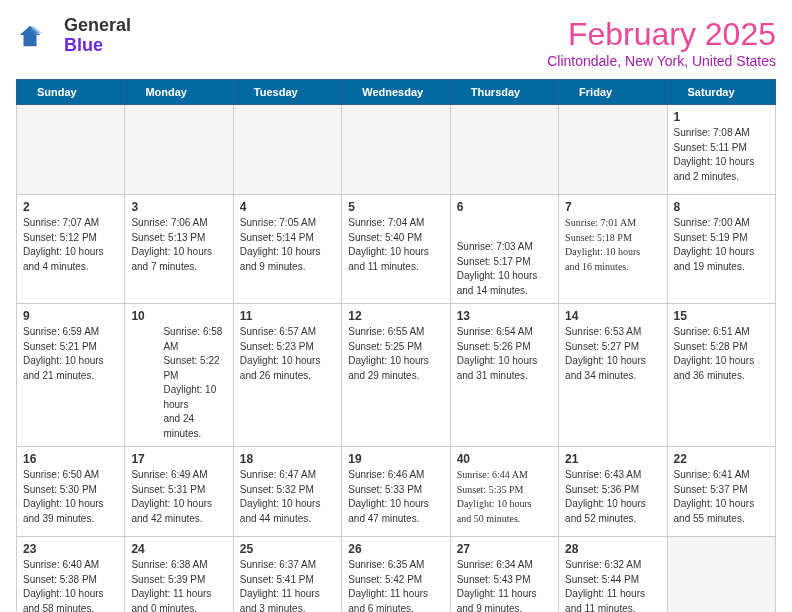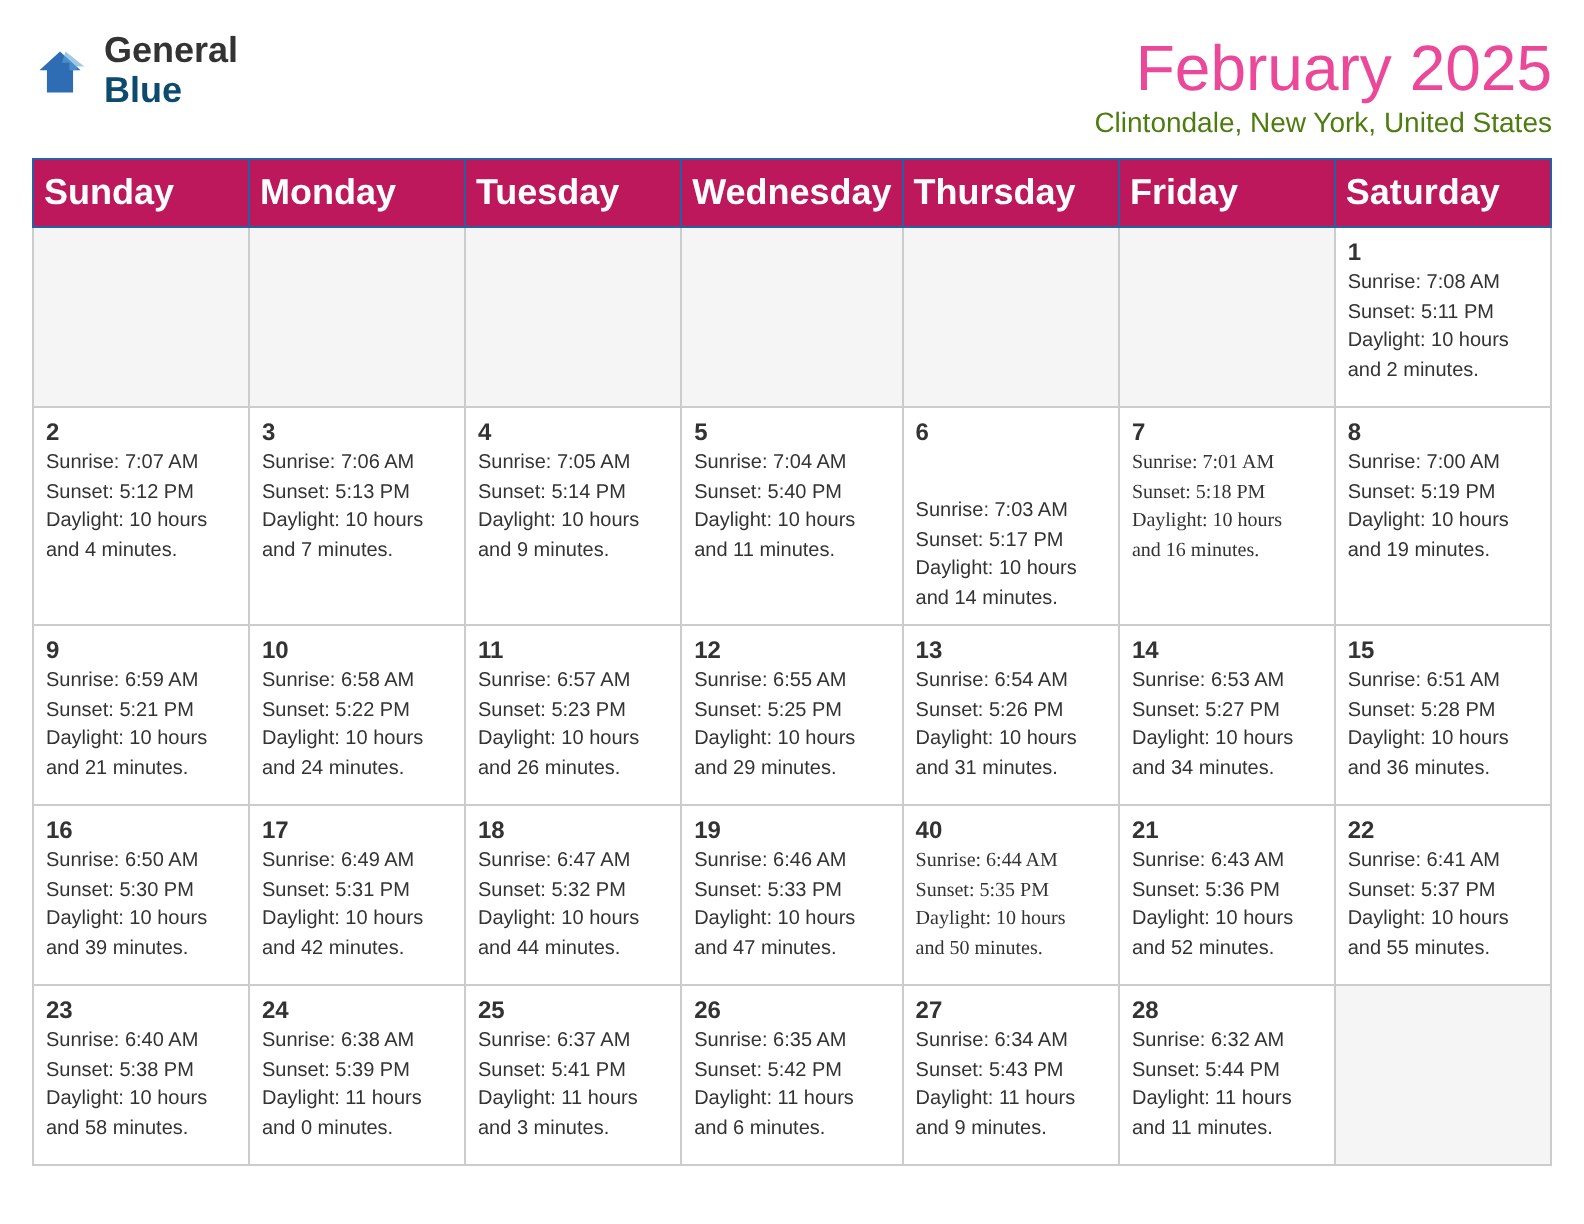--- a/index.html
+++ b/index.html
@@ -12,56 +12,56 @@
     }
     .header {
       display: flex;
       justify-content: space-between;
       align-items: flex-start;
       margin-bottom: 10px;
     }
     .logo {
       display: flex;
       align-items: center;
-      gap: 8px;
+      gap: 20px;
     }
     .logo-text {
       font-size: 18px;
       font-weight: bold;
       line-height: 1.1;
     }
     .logo-general { color: #333; }
-    .logo-blue { color: #0c4a6e; }
+    .logo-blue { color: #6d28d9; }
     .logo-icon {
       width: 28px;
       height: 28px;
     }
     .title-block {
       text-align: right;
     }
     .month-title {
       font-size: 32px;
       color: #ec4899;
       font-weight: normal;
     }
     .subtitle {
       font-size: 14px;
-      color: #4d7c0f;
+      color: #a21caf;
     }
     .calendar {
       width: 100%;
       border-collapse: collapse;
       border: 1px solid #ccc;
     }
     .calendar th {
-      background-color: #be185d;
+      background-color: #0369a1;
       color: #fff;
       text-align: left;
-      padding: 6px 5px;
-      font-size: 18px;
+      padding: 6px 20px;
+      font-size: 11px;
       font-weight: bold;
       border: 1px solid #2560a0;
     }
     .calendar td {
       vertical-align: top;
       padding: 5px 6px;
       border: 1px solid #ccc;
       width: calc(100% / 7);
       height: 90px;
       font-size: 10.5px;
@@ -186,21 +186,21 @@
       <tr>
         <td>
           <span class="day-num">9</span>
           <div class="day-info" style="white-space: pre-line;">Sunrise: 6:59 AM
 Sunset: 5:21 PM
 Daylight: 10 hours
 and 21 minutes.</div>
         </td>
         <td>
           <span class="day-num">10</span>
-          <div class="day-info" style="white-space: pre-line;">Sunrise: 6:58 AM
+          <div class="day-info" style="white-space: pre-line; margin-left: 32px;">Sunrise: 6:58 AM
 Sunset: 5:22 PM
 Daylight: 10 hours
 and 24 minutes.</div>
         </td>
         <td>
           <span class="day-num">11</span>
           <div class="day-info" style="white-space: pre-line;">Sunrise: 6:57 AM
 Sunset: 5:23 PM
 Daylight: 10 hours
 and 26 minutes.</div>

